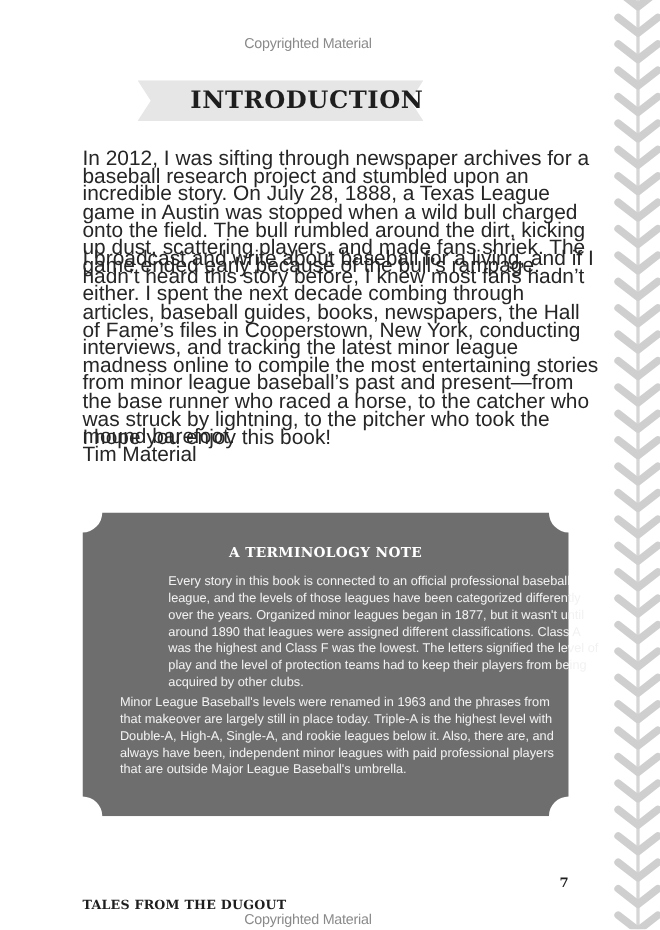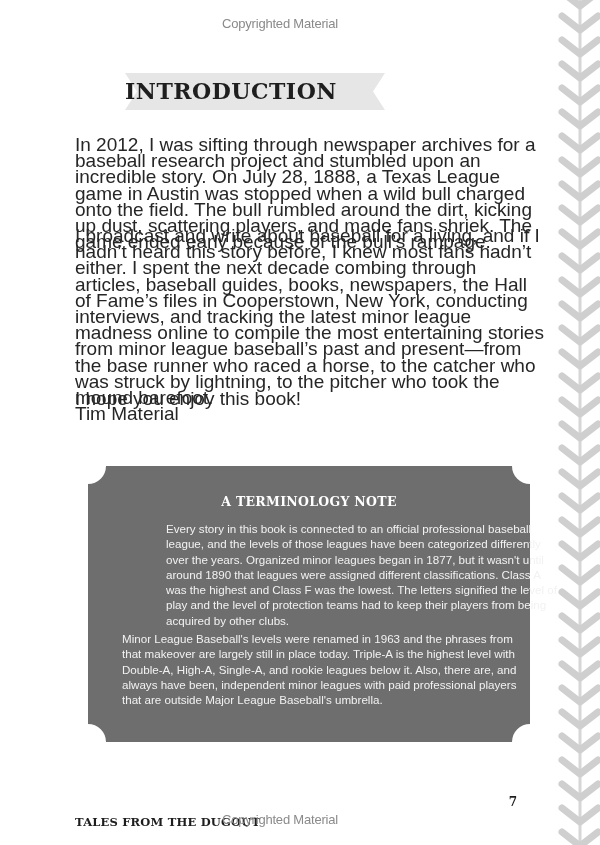--- a/index.html
+++ b/index.html
@@ -4,49 +4,50 @@
 <style>
   html, body { margin: 0; padding: 0; }
   body {
     width: 600px; height: 845px; background: #ffffff; position: relative; overflow: hidden;
     font-family: "Liberation Sans", sans-serif; color: #222;
   }
   .copyright {
     position: absolute; left: 0; width: 560px; text-align: center;
     font-family: "Liberation Sans", sans-serif; font-size: 13px; color: #8a8a8a;
     letter-spacing: -0.2px;
+    margin-top: 16px;
   }
   .copyright.top { top: 16px; }
   .copyright.bottom { top: 812px; }
 
   .stitches { position: absolute; right: 0; top: 0; width: 60px; height: 845px; }
 
   .banner {
     position: absolute; left: 125px; top: 73px; width: 260px; height: 37px;
   }
   .banner svg { position: absolute; left: 0; top: 0; }
   .banner-title {
     position: absolute; left: 0; top: 0; width: 260px; height: 37px; line-height: 37px;
-    text-align: left; font-family: "DejaVu Serif", serif; font-weight: bold;
+    text-align: right; font-family: "DejaVu Serif", serif; font-weight: bold;
     font-size: 22px; letter-spacing: 0.5px; color: #1e1e1e;
   }
 
   .body-text {
     position: absolute; left: 75px; width: 470px;
     font-family: "Liberation Sans", sans-serif; font-size: 19px; line-height: 16.2px;
     color: #262626;
   }
   .body-text p { margin: 0; }
   .p1 { top: 137px; }
   .p2 { top: 228px; }
   .p3 { top: 391px; }
   .p4 { top: 406px; }
 
   .note-box {
-    position: absolute; left: 88px; top: 466px; width: 442px; height: 340px;
+    position: absolute; left: 75px; top: 466px; width: 442px; height: 340px;
   }
   .note-box svg { position: absolute; left: 0; top: 0; }
   .note-title {
     position: absolute; left: 0; top: 28px; width: 442px; text-align: center;
     font-family: "DejaVu Serif", serif; font-weight: bold; font-size: 12.5px;
     color: #ffffff; letter-spacing: 0.3px;
   }
   .note-text {
     position: absolute; left: 34px; width: 395px;
     font-family: "Liberation Sans", sans-serif; font-size: 11.6px; line-height: 15.3px;

